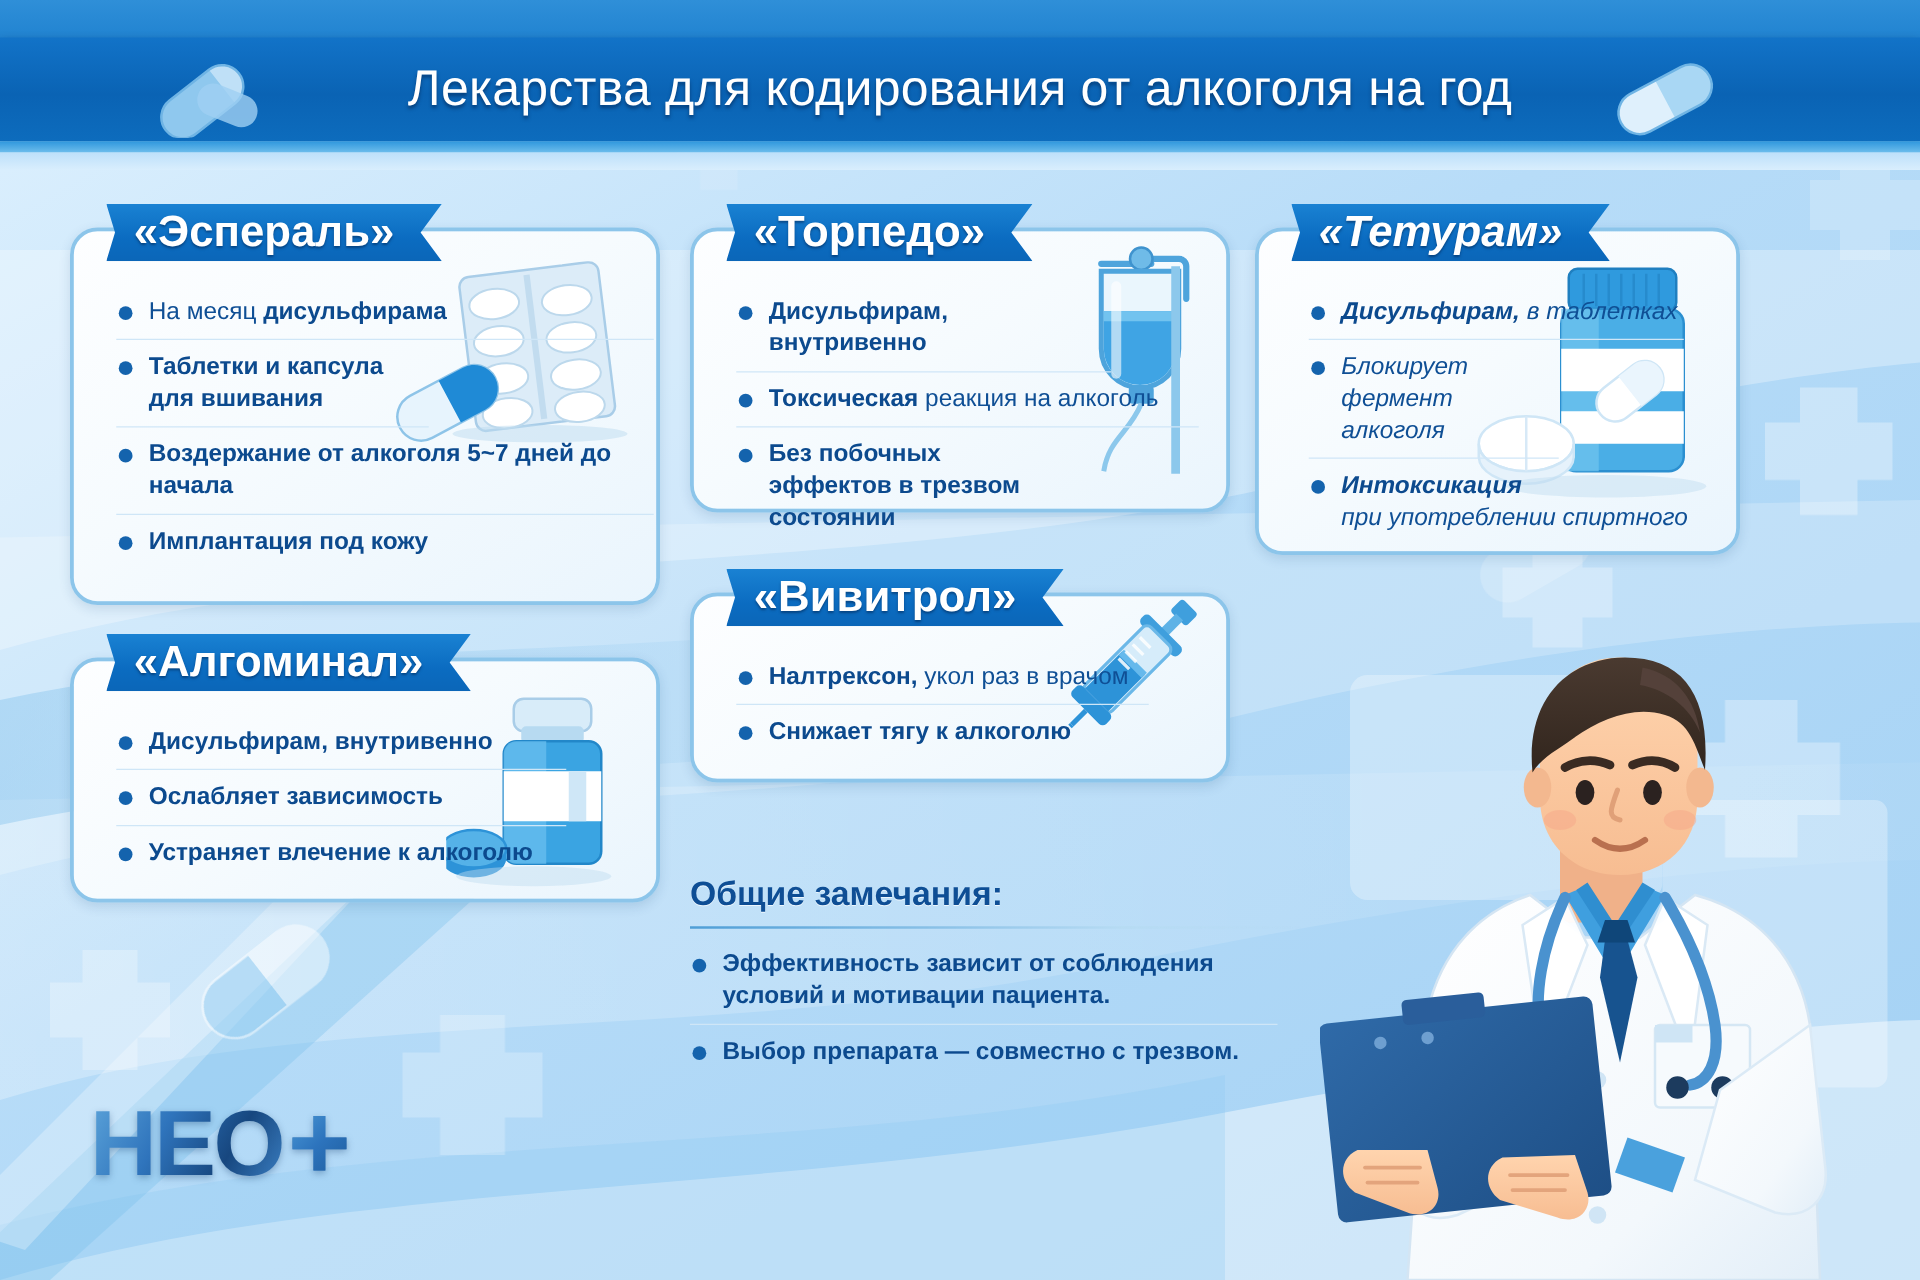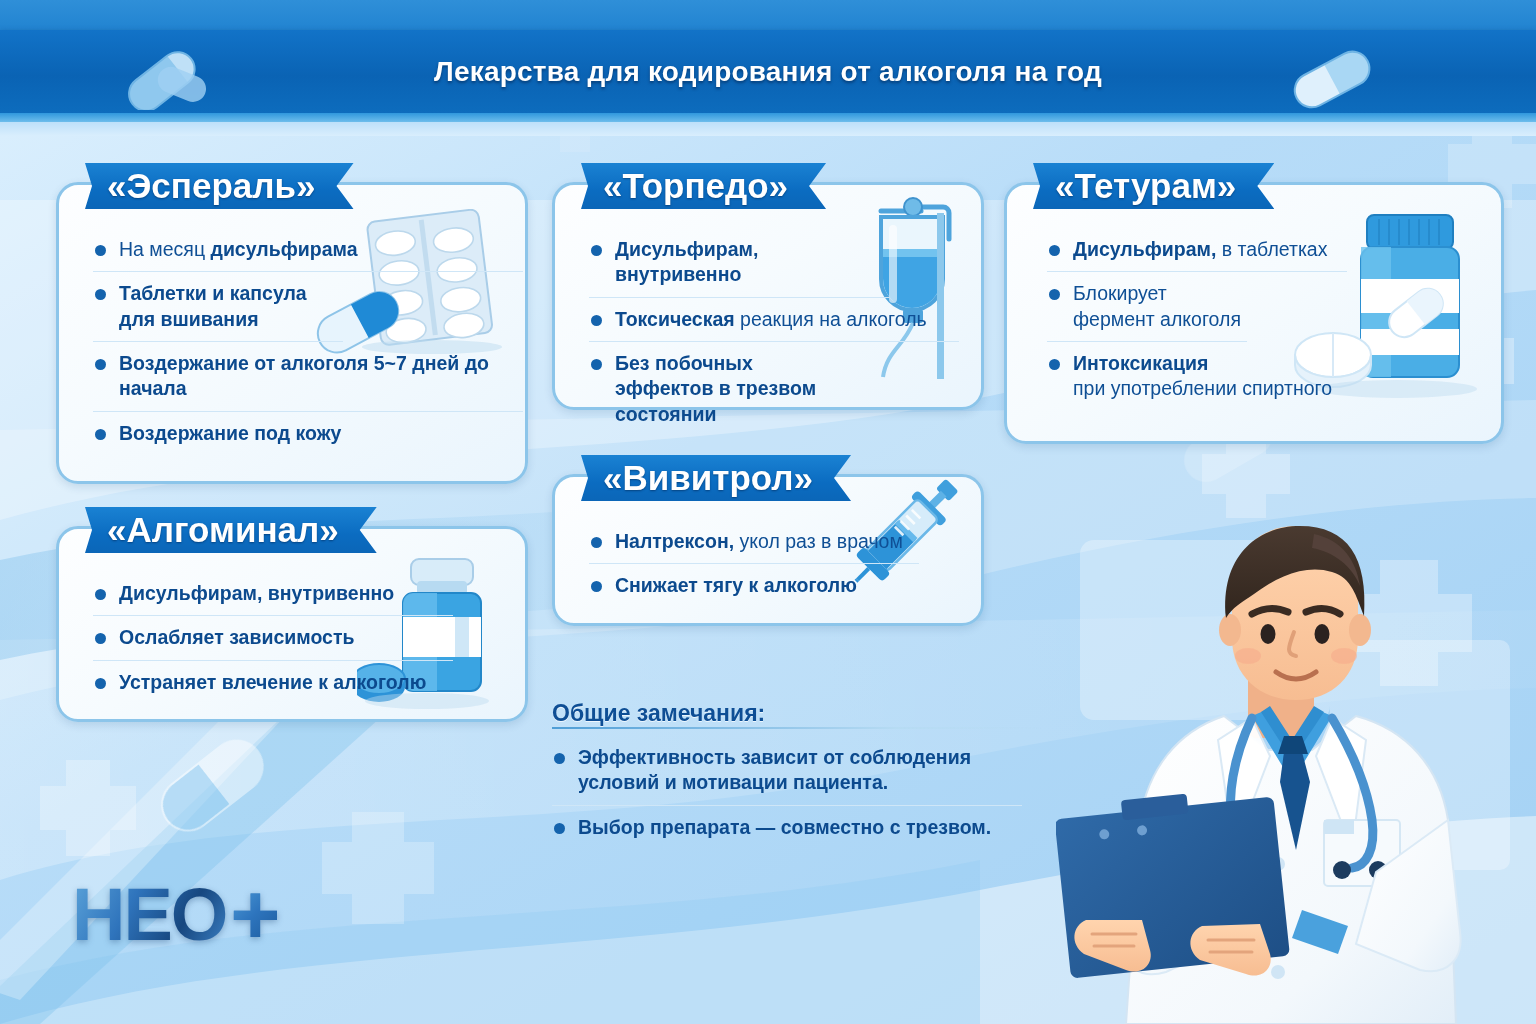--- a/index.html
+++ b/index.html
@@ -35,21 +35,21 @@
   }
   .title-underline {
     position:absolute; left:0; top:113px; width:100%; height:9px;
     background: linear-gradient(180deg,#2f97dd 0%, #6dbdec 100%);
   }
   .title-strip2 {
     position:absolute; left:0; top:122px; width:100%; height:14px;
     background: linear-gradient(180deg,#bde0fa 0%, #d9eefd 100%);
   }
   #page-title {
-    font-size: 28px; font-weight: bold; color:#ffffff; letter-spacing:.2px;
+    font-size: 40px; font-weight: normal; color:#ffffff; letter-spacing:.2px;
     text-shadow: 0 2px 3px rgba(0,30,70,.55);
     white-space: nowrap;
   }
 
   
   .title-pill { position:absolute; top:48px; }
 
   
   .card {
     position: absolute;
@@ -89,21 +89,21 @@
     position:absolute; left:2px; top:8px;
     width:11px; height:11px; border-radius:50%;
     background:#1463ad;
   }
   .bullets b { font-weight: bold; color:#0c4a8e; }
   .bullets span.reg { font-weight: normal; }
 
   
   #notes { position:absolute; left:552px; top:700px; width:520px; }
   #notes-title {
-    font-size: 23px; font-weight: bold; color:#0e4e95; 
+    font-size: 27px; font-weight: bold; color:#0e4e95; margin-bottom: 10px;
     text-shadow: 0 1px 0 rgba(255,255,255,.7);
   }
   #notes .rule {
     height: 2px; width: 490px;
     background: linear-gradient(90deg,#4f9ed6 0%, #b6dbf3 70%, rgba(182,219,243,0) 100%);
     margin-bottom: 16px;
   }
   #notes .bullets li { font-size: 19.5px; }
 
   
@@ -348,21 +348,21 @@
       <li>
         <span class="reg">На месяц </span><b>дисульфирама</b><span class="reg"></span>
       </li>
       <li style="width:250px;">
         <span class="reg"></span><b>Таблетки и капсула для вшивания</b><span class="reg"></span>
       </li>
       <li>
         <span class="reg"></span><b>Воздержание от алкоголя 5~7 дней до начала</b><span class="reg"></span>
       </li>
       <li>
-        <span class="reg"></span><b>Воздержание под кожу</b><span class="reg"></span>
+        <span class="reg"></span><b>Имплантация под кожу</b><span class="reg"></span>
       </li>
     </ul>
   </div>
 
   <div class="card" style="left:552px; top:182px; width:432px; height:228px;">
     <div class="ribbon">«Торпедо»</div>
 
     <div class="illus" style="right:10px; top:6px; width:120px; height:190px;">
       <svg width="120" height="190" viewBox="0 0 120 190">
         <path d="M58,16 h34 a6,6 0 0 1 6,6 v26" fill="none" stroke="#4ea4dc" stroke-width="5" stroke-linecap="round"></path>
@@ -384,21 +384,21 @@
       </li>
       <li style="width:370px;">
         <b>Токсическая</b><span class="reg"> реакция на алкоголь</span>
       </li>
       <li style="width:265px;">
         <b>Без побочных эффектов в трезвом состоянии</b><span class="reg"></span>
       </li>
     </ul>
   </div>
 
-  <div class="card" style="left:1004px; top:182px; width:500px; height:262px;">
+  <div class="card" style="left:1004px; top:182px; width:388px; height:262px;font-style:italic;">
     <div class="ribbon">«Тетурам»</div>
 
     <div class="illus" style="right:14px; top:18px; width:200px; height:200px;">
       <svg width="200" height="200" viewBox="0 0 200 200">
         <rect x="80" y="12" width="86" height="34" rx="7" fill="#2f9ade" stroke="#1f7fc0" stroke-width="2"></rect>
         <g stroke="#1f7fc0" stroke-width="2" opacity=".55">
           <path d="M92,16 v26"></path>
             <path d="M102,16 v26"></path>
             <path d="M112,16 v26"></path>
           <path d="M122,16 v26"></path>

